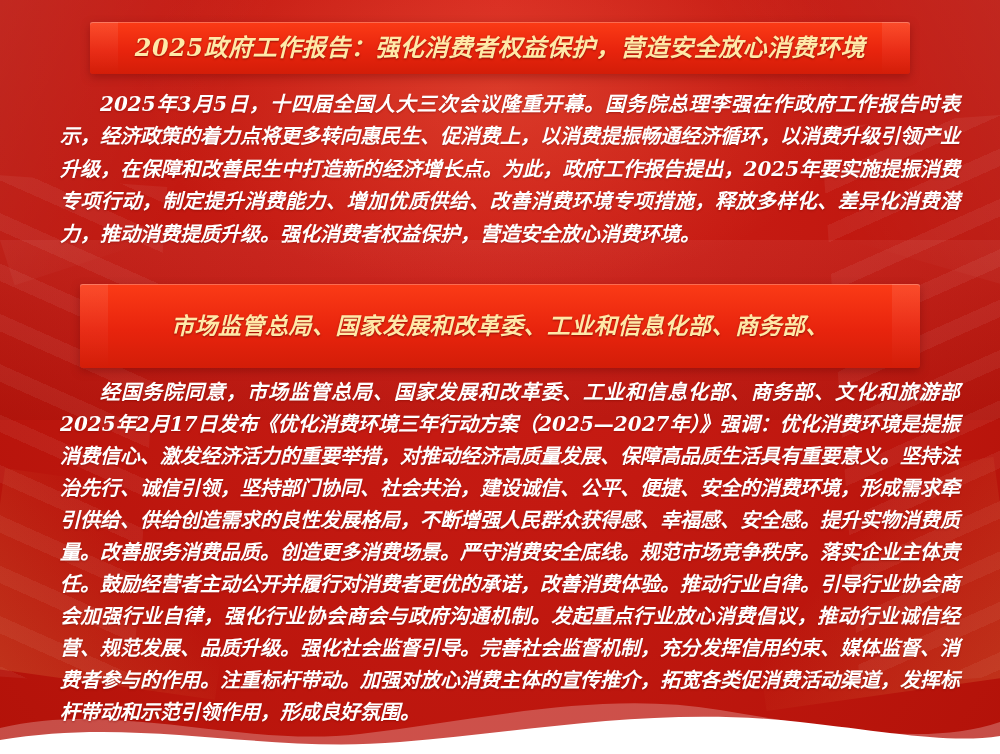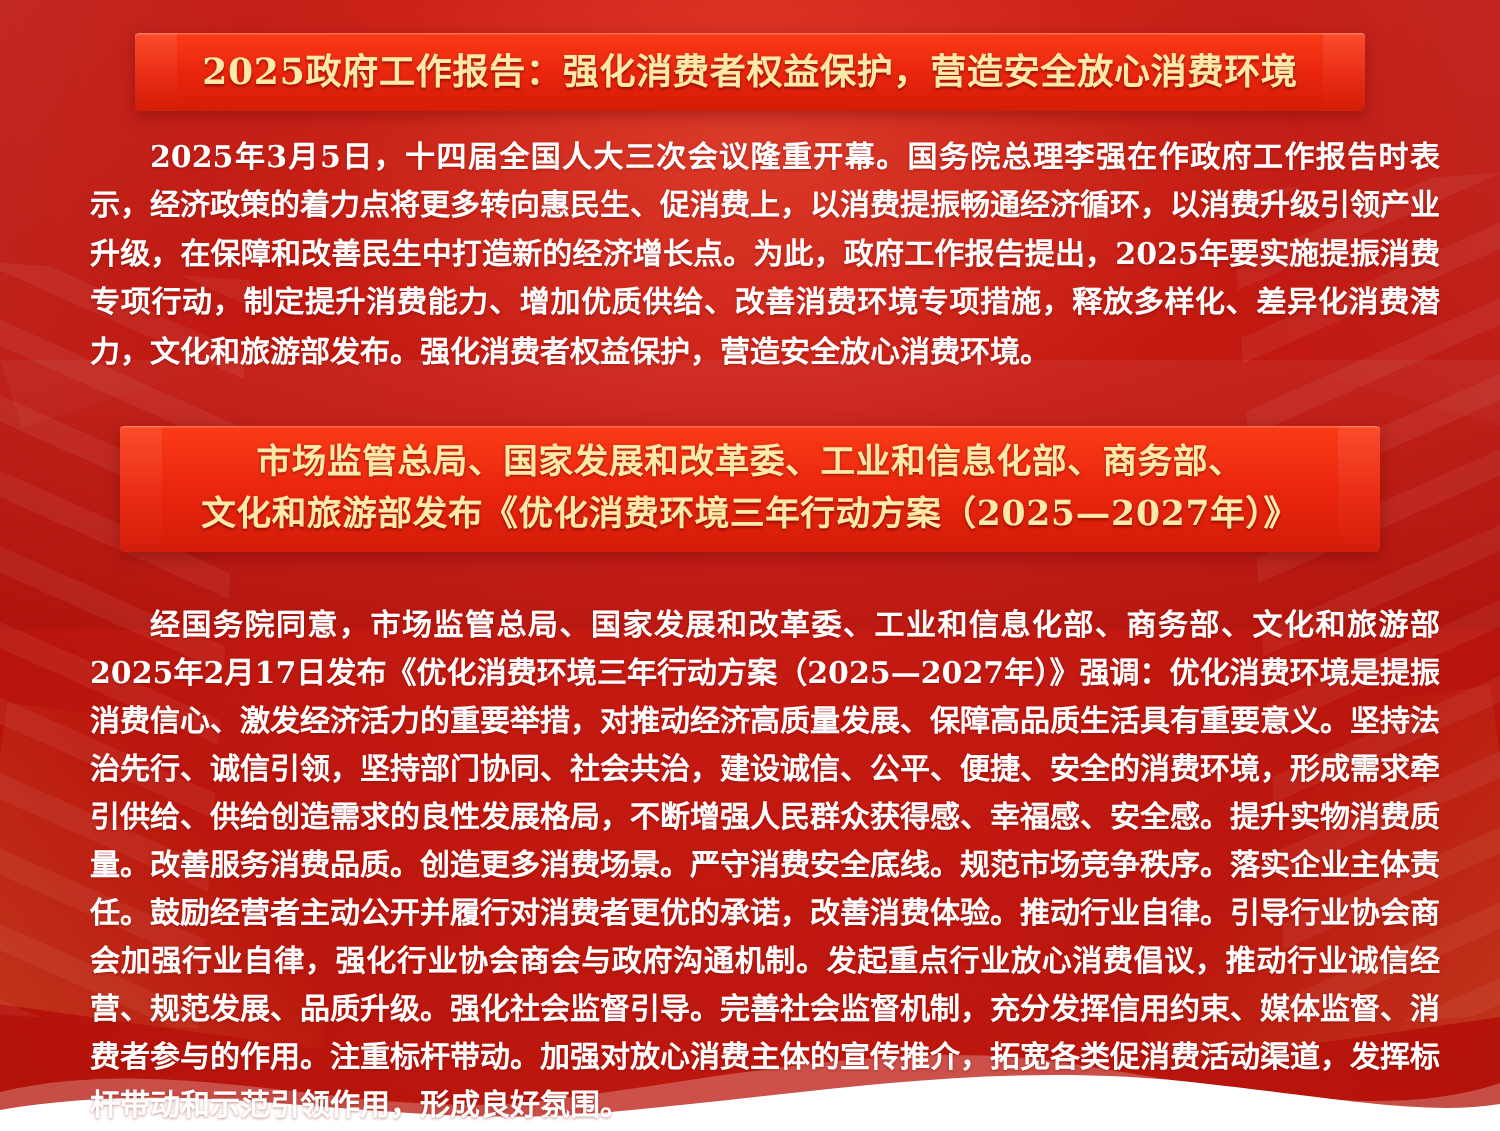--- a/index.html
+++ b/index.html
@@ -113,20 +113,21 @@
     width: 1000px;
     height: 72px;
   }
 
   
   .content {
     position: relative;
     z-index: 5;
     padding: 22px 60px 0 60px;
     box-sizing: border-box;
+    font-style: italic;
   }
 
   .headline-bar {
     position: relative;
     margin: 0 auto;
     width: 820px;
     min-height: 52px;
     background: linear-gradient(180deg, #fb3b16 0%, #e8240d 55%, #d31d08 100%);
     border-radius: 3px;
     display: flex;
@@ -188,21 +189,21 @@
     font-weight: bold;
     font-size: 20px;
     line-height: 1.62;
     color: #ffffff;
     text-align: justify;
     text-justify: inter-ideograph;
     text-indent: 2em;
     text-shadow: 0 1px 2px rgba(120,10,0,0.45);
   }
   .body-text.second {
-    margin-top: 32px;
+    margin-top: 8px;
     line-height: 1.6;
   }
 
   .spacer-a { height: 22px; }
 </style>
 </head>
 <body>
 
 <div class="poster">
 
@@ -221,29 +222,28 @@
   </svg>
 
   <div class="content">
 
     <div class="headline-bar">
       <span class="flag-left"></span>
       <span class="flag-right"></span>
       <div class="headline-text">2025政府工作报告：强化消费者权益保护，营造安全放心消费环境</div>
     </div>
 
-    <div class="body-text">2025年3月5日，十四届全国人大三次会议隆重开幕。国务院总理李强在作政府工作报告时表示，经济政策的着力点将更多转向惠民生、促消费上，以消费提振畅通经济循环，以消费升级引领产业升级，在保障和改善民生中打造新的经济增长点。为此，政府工作报告提出，2025年要实施提振消费专项行动，制定提升消费能力、增加优质供给、改善消费环境专项措施，释放多样化、差异化消费潜力，文化和旅游部发布。强化消费者权益保护，营造安全放心消费环境。</div>
+    <div class="body-text">2025年3月5日，十四届全国人大三次会议隆重开幕。国务院总理李强在作政府工作报告时表示，经济政策的着力点将更多转向惠民生、促消费上，以消费提振畅通经济循环，以消费升级引领产业升级，在保障和改善民生中打造新的经济增长点。为此，政府工作报告提出，2025年要实施提振消费专项行动，制定提升消费能力、增加优质供给、改善消费环境专项措施，释放多样化、差异化消费潜力，推动消费提质升级。强化消费者权益保护，营造安全放心消费环境。</div>
 
     <div class="spacer-a"></div>
 
     <div class="headline-bar two-line">
       <span class="flag-left"></span>
       <span class="flag-right"></span>
       <div class="headline-text">
         <div>市场监管总局、国家发展和改革委、工业和信息化部、商务部、</div>
-        <div>文化和旅游部发布《优化消费环境三年行动方案（2025—2027年）》</div>
       </div>
     </div>
 
     <div class="body-text second">经国务院同意，市场监管总局、国家发展和改革委、工业和信息化部、商务部、文化和旅游部2025年2月17日发布《优化消费环境三年行动方案（2025—2027年）》强调：优化消费环境是提振消费信心、激发经济活力的重要举措，对推动经济高质量发展、保障高品质生活具有重要意义。坚持法治先行、诚信引领，坚持部门协同、社会共治，建设诚信、公平、便捷、安全的消费环境，形成需求牵引供给、供给创造需求的良性发展格局，不断增强人民群众获得感、幸福感、安全感。提升实物消费质量。改善服务消费品质。创造更多消费场景。严守消费安全底线。规范市场竞争秩序。落实企业主体责任。鼓励经营者主动公开并履行对消费者更优的承诺，改善消费体验。推动行业自律。引导行业协会商会加强行业自律，强化行业协会商会与政府沟通机制。发起重点行业放心消费倡议，推动行业诚信经营、规范发展、品质升级。强化社会监督引导。完善社会监督机制，充分发挥信用约束、媒体监督、消费者参与的作用。注重标杆带动。加强对放心消费主体的宣传推介，拓宽各类促消费活动渠道，发挥标杆带动和示范引领作用，形成良好氛围。</div>
 
   </div>
 </div>
 
 </body></html>

